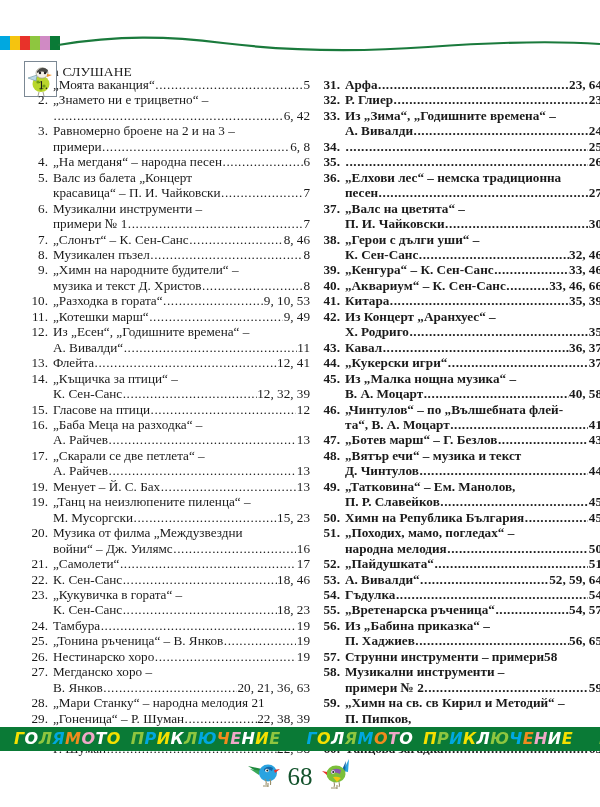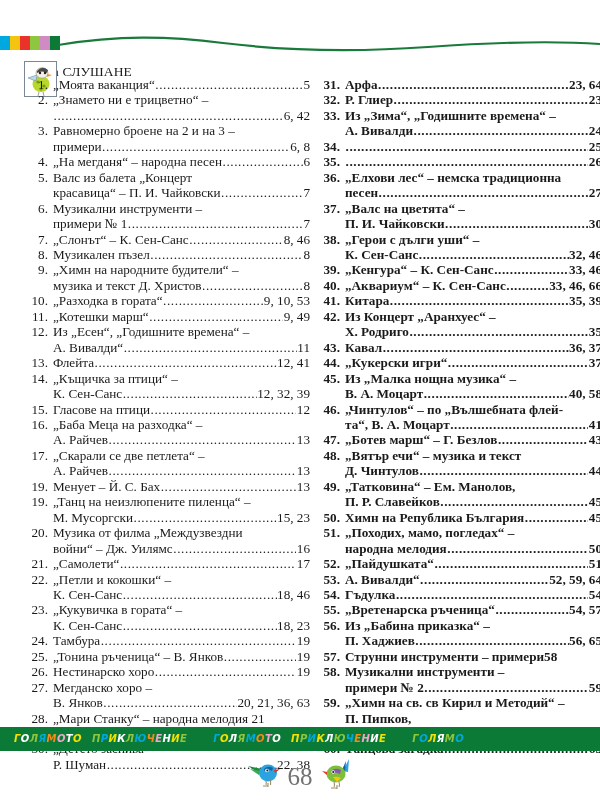--- a/index.html
+++ b/index.html
@@ -157,21 +157,21 @@
   .banner-track {
     display: flex;
     align-items: center;
     white-space: nowrap;
     padding-left: 14px;
     gap: 0;
   }
   .banner-word {
     font-family: "DejaVu Sans", "Liberation Sans", sans-serif;
     font-weight: bold;
-    font-size: 10px;
+    font-size: 16px;
     font-style: italic;
     letter-spacing: 0.4px;
     line-height: 1;
   }
   .banner-gap { display:inline-block; width: 10px; }
   .banner-gap-lg { display:inline-block; width: 26px; }
 
   
   .pagenum-wrap {
     position: absolute;
@@ -180,21 +180,21 @@
     width: 600px;
     height: 40px;
     display: flex;
     align-items: center;
     justify-content: center;
     gap: 6px;
   }
   .pagenum {
     font-family: "Liberation Serif", serif;
     font-size: 25px;
-    color: #737373;
+    color: #14532d;
     line-height: 1;
   }
   .bird { display: block; }
 </style>
 </head>
 <body>
 
 <div class="top-deco">
   <div class="color-bars" id="colorBars">
       <span style="background: rgb(0, 168, 224);"></span>
@@ -405,21 +405,20 @@
           <li>
             <span class="num">21.</span>
             <span class="ln lead">
               <span class="t">„Самолети“</span>
               <span class="dots">..........................................................................................</span>
               <span class="pg">17</span>
             </span>
           </li>
           <li>
             <span class="num">22.</span>
-            <span class="ln plain">„Петли и кокошки“ –</span>
             <span class="ln lead">
               <span class="t">К. Сен-Санс</span>
               <span class="dots">..........................................................................................</span>
               <span class="pg">18, 46</span>
             </span>
           </li>
           <li>
             <span class="num">23.</span>
             <span class="ln plain">„Кукувичка в гората“ –</span>
             <span class="ln lead">

